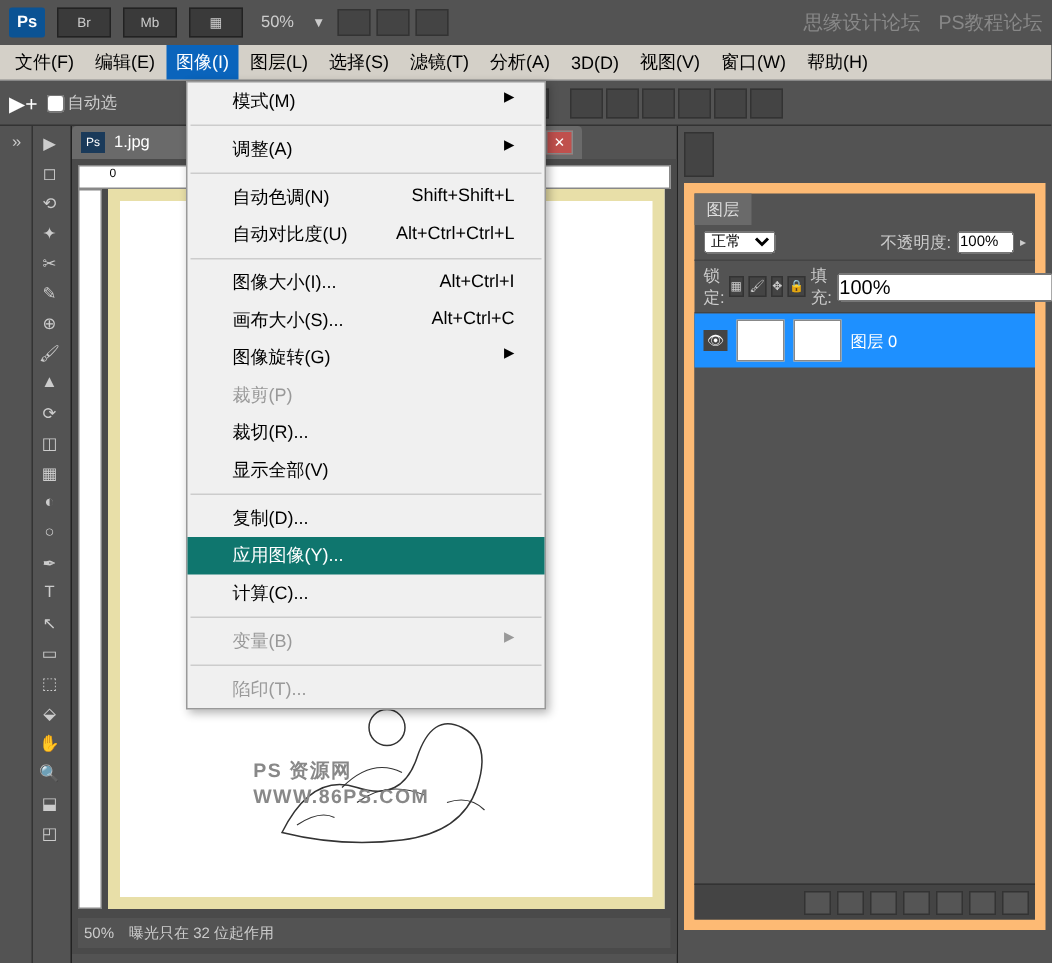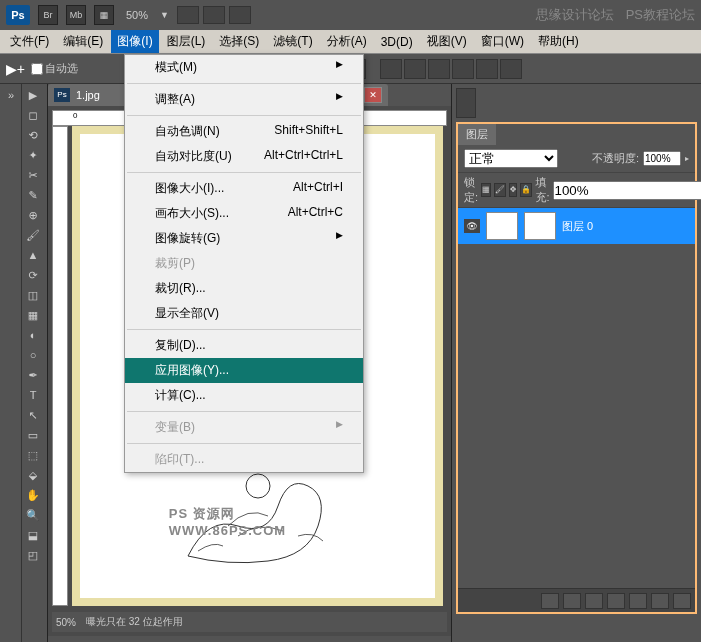--- a/index.html
+++ b/index.html
@@ -1,20 +1,20 @@
 <!DOCTYPE html>
 <html><head>
   <meta charset="utf-8">
   <style>
     * { margin: 0; padding: 0; box-sizing: border-box; font-family: "Microsoft YaHei", Arial, sans-serif; }
     body { width: 701px; height: 642px; background: #535353; overflow: hidden; font-size: 12px; color: #000; }
     
     .top-bar { height: 30px; background: #535353; display: flex; align-items: center; padding: 0 6px; gap: 8px; }
     .top-bar .logo { width: 24px; height: 20px; background: #0b5394; color: #fff; font-weight: bold; text-align: center; line-height: 20px; font-size: 11px; border-radius: 2px; }
-    .top-btn { width: 20px; height: 20px; background: #3a3a3a; border: 1px solid #222; display: flex; align-items: center; justify-content: center; font-size: 9px; color: #ccc; }
+    .top-btn { width: 36px; height: 20px; background: #3a3a3a; border: 1px solid #222; display: flex; align-items: center; justify-content: center; font-size: 9px; color: #ccc; }
     .zoom-box { color: #ccc; font-size: 11px; padding: 0 4px; }
     .top-icons { display: flex; gap: 4px; }
     .top-icon { width: 22px; height: 18px; background: #444; border: 1px solid #333; }
     .top-right { margin-left: auto; color: #888; font-size: 13px; display: flex; gap: 12px; }
     
     .menu-bar { height: 24px; background: #d4d0c8; display: flex; align-items: center; padding: 0 4px; gap: 2px; border-bottom: 1px solid #888; }
     .menu-item { padding: 3px 6px; font-size: 12px; cursor: pointer; }
     .menu-item.active { background: #0a64bc; color: #fff; }
     
     .options-bar { height: 30px; background: #535353; display: flex; align-items: center; padding: 0 6px; gap: 6px; border-bottom: 1px solid #333; }
@@ -48,24 +48,24 @@
     
     .dropdown-menu { position: absolute; top: 54px; left: 124px; width: 240px; background: #f0f0f0; border: 1px solid #999; box-shadow: 2px 2px 6px rgba(0,0,0,0.3); z-index: 100; }
     .dd-item { display: flex; justify-content: space-between; padding: 4px 20px 4px 30px; font-size: 12px; cursor: pointer; position: relative; }
     .dd-item.highlight { background: #0f766e; color: #fff; }
     .dd-item.disabled { color: #999; }
     .dd-item .arrow { font-size: 9px; }
     .dd-sep { height: 1px; background: #ccc; margin: 3px 2px; }
     
     .panels { width: 250px; background: #535353; border-left: 1px solid #222; padding: 4px; }
     .panel-collapse { width: 20px; height: 30px; background: #444; border: 1px solid #333; margin-bottom: 2px; }
-    .panel { background: #535353; border: 2px solid #fdba74; margin-top: 2px; }
+    .panel { background: #535353; border: 7px solid #fdba74; margin-top: 2px; }
     .panel-tab { background: #6a6a6a; padding: 3px 8px; font-size: 11px; color: #ddd; display: inline-block; }
     .panel-controls { padding: 4px 6px; display: flex; align-items: center; gap: 4px; font-size: 11px; color: #ccc; }
-    .panel-controls select { font-size: 13px; width: 94px; }
+    .panel-controls select { font-size: 10px; width: 48px; }
     .panel-controls input[type=text] { width: 38px; font-size: 10px; }
     .panel-row2 { padding: 2px 6px; display: flex; align-items: center; gap: 3px; font-size: 11px; color: #ccc; border-top: 1px solid #444; border-bottom: 1px solid #444; }
     .lock-icon { width: 14px; height: 14px; background: #444; border: 1px solid #333; font-size: 8px; text-align: center; line-height: 12px; }
     .layer-list { height: 380px; background: #535353; }
     .layer-row { display: flex; align-items: center; gap: 6px; padding: 4px 6px; background: #1e90ff; color: #fff; font-size: 11px; }
     .eye { width: 16px; height: 14px; background: #444; text-align: center; line-height: 14px; font-size: 9px; }
     .layer-thumb { width: 32px; height: 28px; background: #fff; border: 1px solid #888; }
     .mask-thumb { width: 32px; height: 28px; background: #fff; border: 1px solid #888; }
     .panel-bottom { height: 24px; background: #444; border-top: 1px solid #333; display: flex; justify-content: flex-end; align-items: center; gap: 4px; padding: 0 4px; }
     .pb-icon { width: 18px; height: 16px; background: #555; border: 1px solid #333; }

